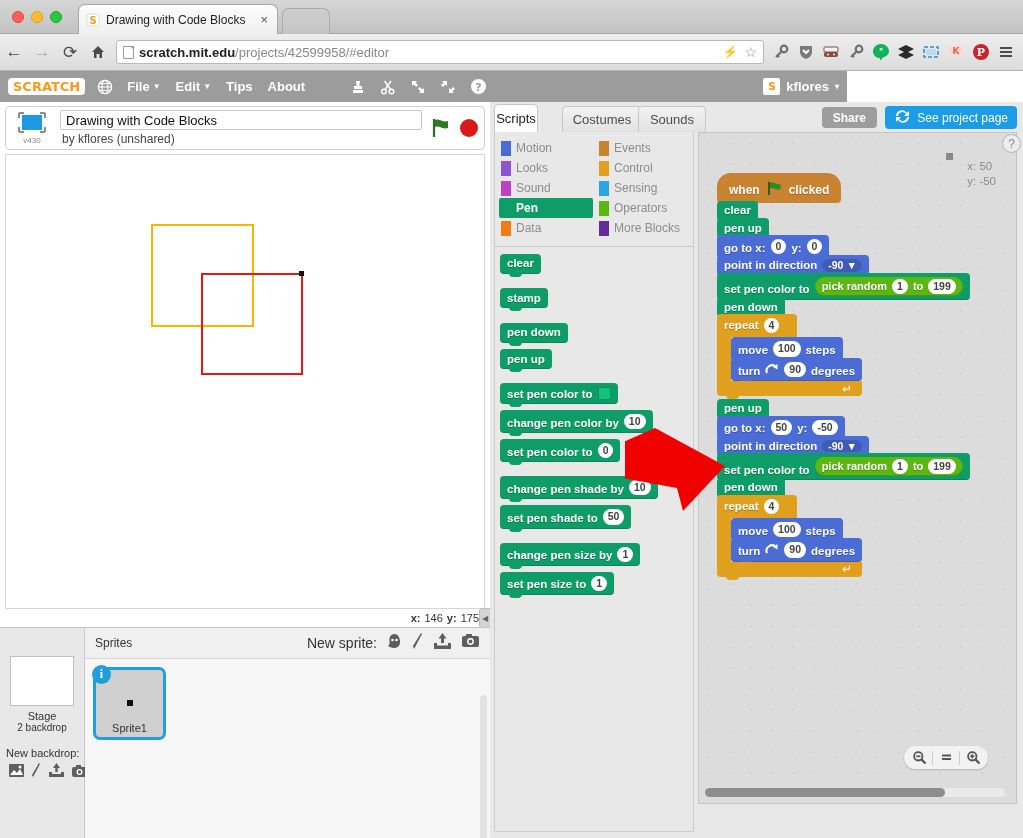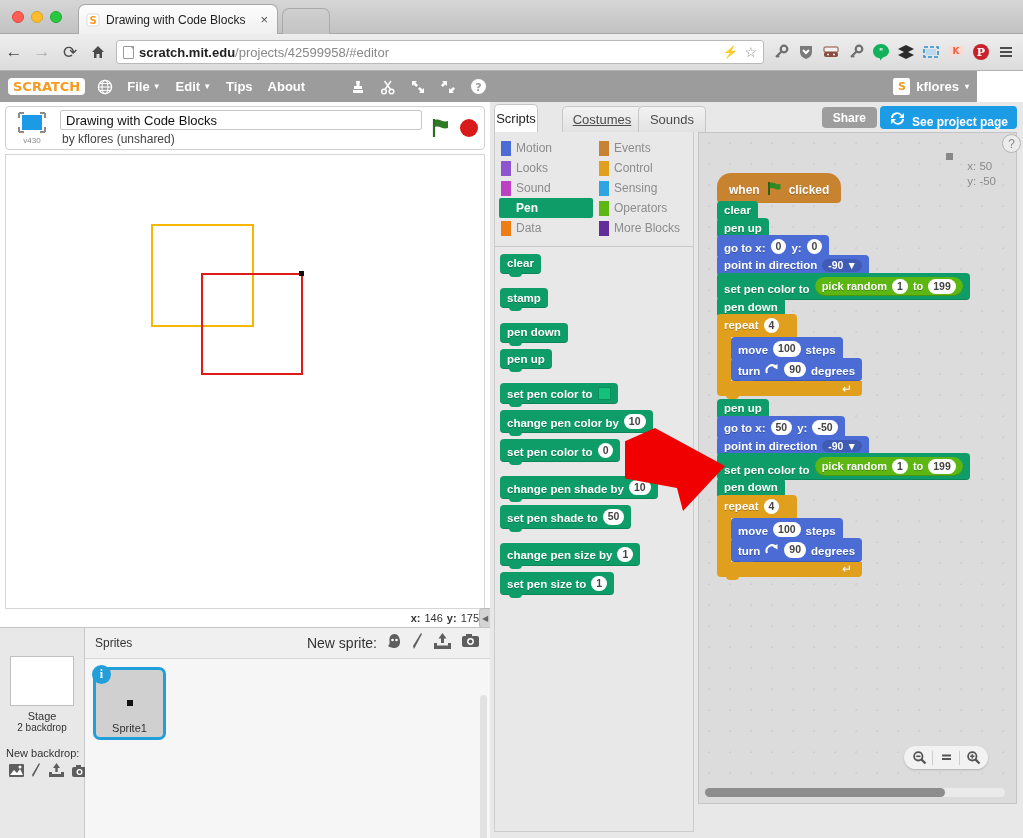--- a/index.html
+++ b/index.html
@@ -58,21 +58,21 @@
   .omni-url{ font-size:13px; color:#222; white-space:nowrap; }
   .omni-url .dim{ color:#888; }
   .omni-right{ margin-left:auto; display:flex; align-items:center; gap:6px; }
   .omni-bolt{ font-size:12px; color:#777; }
   .omni-star{ font-size:14px; color:#8d8d8d; }
   .ext-tray{ display:flex; align-items:center; gap:3px; padding-right:6px; flex:none;}
   .ext{ width:22px; height:22px; display:flex; align-items:center; justify-content:center; }
 
   
   .scratch-menubar{
-    position:absolute; left:0; top:71px; width:977px; height:31px;
+    position:absolute; left:0; top:71px; width:847px; height:31px;
     background:#9c9c9c; display:flex; align-items:center; padding:0 8px;
   }
   .logo-wrap{ background:#fff; border-radius:4px; padding:1px 5px; margin-right:12px;
     display:flex; align-items:center; }
   .logo-wrap span{ font-family:"DejaVu Sans", sans-serif; font-weight:bold; font-size:13px;
     color:#f79a1e; letter-spacing:0px; }
   .menu-globe{ margin-right:14px; display:flex; align-items:center; }
   .menu-item{ color:#fff; font-size:13px; font-weight:bold; margin-right:15px;
     display:flex; align-items:center; gap:3px; }
   .menu-caret{ font-size:8px; }
@@ -191,22 +191,22 @@
     font-size:13px; color:#4d4d4d; background:linear-gradient(#f2f2f2,#e2e2e2);
   }
   .ed-tab.active{ background:#fff; color:#222; top:2px; height:28px; z-index:3; }
   .share-btn{
     position:absolute; right:146px; top:5px; height:21px; background:#9d9d9d;
     color:#fff; font-size:12px; font-weight:bold; border-radius:4px;
     display:flex; align-items:center; padding:0 11px;
   }
   .seeproj-btn{
     position:absolute; right:6px; top:4px; height:23px; background:#1b9ce5;
-    color:#fff; font-size:12px; font-weight:bold; border-radius:4px;
-    display:flex; align-items:flex-end; gap:6px; padding:0 9px;
+    color:#fff; font-size:12px; font-weight:normal; border-radius:4px;
+    display:flex; align-items:center; gap:6px; padding:0 9px;
   }
 
   .palette-panel{
     position:absolute; left:4px; top:30px; width:200px; height:700px;
     background:#e8e8e8; border:1px solid #ccc; border-top:none;
   }
   .cat-grid{
     display:grid; grid-template-columns:1fr 1fr; gap:0px 4px;
     padding:6px 2px 4px 4px;
   }
@@ -599,21 +599,21 @@
     </div>
   </div>
 </div>
 
 <div class="editor-col">
 
   <div class="tabs-row">
     <div class="ed-tab active" style="left:4px; width:44px;">
         <span>Scripts</span>
       </div>
-    <div class="ed-tab" style="left:72px; width:80px;text-decoration:underline;">
+    <div class="ed-tab" style="left:72px; width:80px;">
         <span>Costumes</span>
       </div>
     <div class="ed-tab" style="left:148px; width:68px;">
         <span>Sounds</span>
       </div>
     <div class="share-btn">
         <span>Share</span>
       </div>
     <div class="seeproj-btn">
       <span><svg width="17" height="15" viewBox="0 0 17 15">

